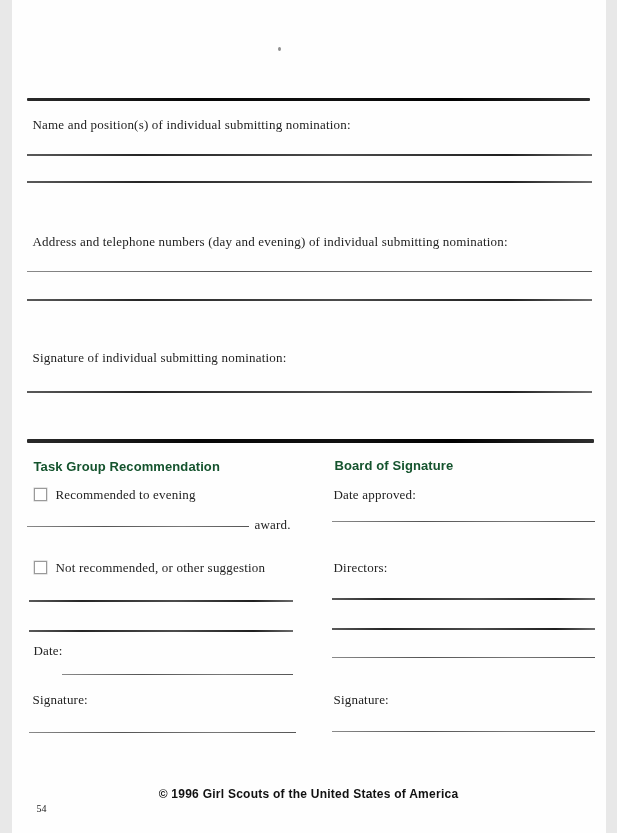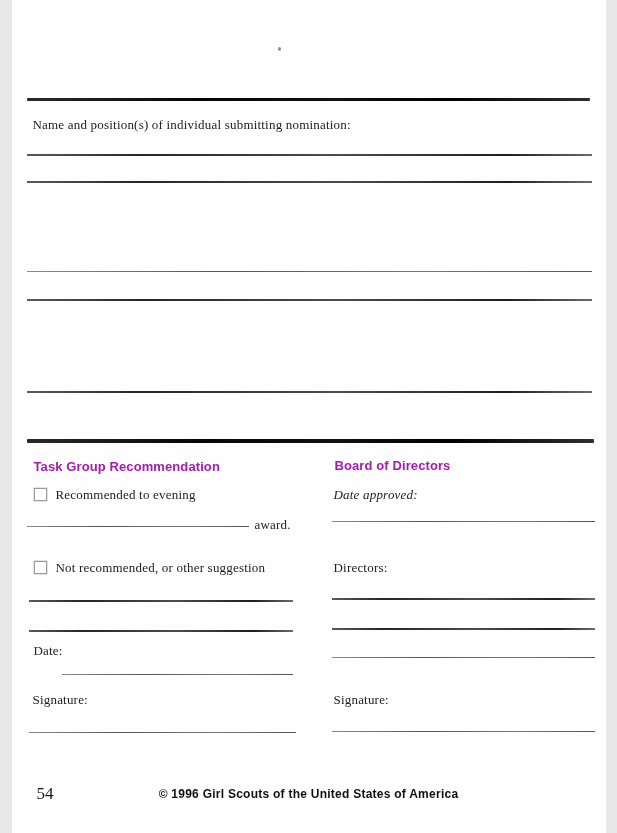--- a/index.html
+++ b/index.html
@@ -31,21 +31,21 @@
   .wline.light{
     height:1px;
     background:linear-gradient(90deg,#8a8a8a,#555 35%,#777 70%,#555);
   }
   .colhead{
     position:absolute;
     font-family:"Liberation Sans", sans-serif;
     font-weight:bold;
     font-size:13px;
     letter-spacing:.1px;
-    color:#a21caf;
+    color:#14532d;
     white-space:nowrap;
   }
   .checkbox{
     position:absolute;
     width:11px;height:11px;
     border:1px solid #9a9a9a;
     background:#fff;
     box-shadow:0 0 0 .5px #c9c9c9;
   }
   .footer-copy{
@@ -53,22 +53,22 @@
     left:0;right:0;top:787px;
     text-align:center;
     font-family:"Liberation Sans", sans-serif;
     font-weight:bold;
     font-size:12px;
     letter-spacing:.25px;
     color:#111;
   }
   .pagenum{
     position:absolute;
-    left:25px;top:784px;
-    font-size:17px;
+    left:25px;top:803px;
+    font-size:10px;
     color:#1a1a1a;
   }
   .artifact{
     position:absolute;
     background:#8f8f8f;
     border-radius:50%;
   }
 </style>
 </head>
 <body>
@@ -76,23 +76,25 @@
 <div class="page">
 
   <div class="artifact" style="left:266px;top:47px;width:3px;height:4px;"></div>
 
   <div class="rule-thick" style="left:15px;top:98px;width:563px;"></div>
 
   <div class="label" style="left:21px;top:117px;">Name and position(s) of individual submitting nomination:</div>
   <div class="wline" style="left:15px;top:154px;width:565px;"></div>
   <div class="wline" style="left:15px;top:181px;width:565px;"></div>
 
+  <div class="label" style="left:21px;top:234px;">Address and telephone numbers (day and evening) of individual submitting nomination:</div>
   <div class="wline light" style="left:15px;top:271px;width:565px;"></div>
   <div class="wline" style="left:15px;top:299px;width:565px;"></div>
 
+  <div class="label" style="left:21px;top:350px;">Signature of individual submitting nomination:</div>
   <div class="wline" style="left:15px;top:391px;width:565px;"></div>
 
   <div class="rule-thick" style="left:15px;top:439px;width:567px;height:4px;"></div>
 
   <div class="colhead" style="left:22px;top:459px;">Task Group Recommendation</div>
 
   <div class="checkbox" style="left:22px;top:488px;"></div>
   <div class="label" style="left:44px;top:487px;">Recommended to evening</div>
 
   <div class="wline light" style="left:15px;top:526px;width:222px;"></div>
@@ -103,23 +105,23 @@
 
   <div class="wline" style="left:17px;top:600px;width:264px;"></div>
   <div class="wline" style="left:17px;top:630px;width:264px;"></div>
 
   <div class="label" style="left:22px;top:643px;">Date:</div>
   <div class="wline light" style="left:50px;top:674px;width:231px;"></div>
 
   <div class="label" style="left:21px;top:692px;">Signature:</div>
   <div class="wline light" style="left:17px;top:732px;width:267px;"></div>
 
-  <div class="colhead" style="left:323px;top:458px;">Board of Directors</div>
+  <div class="colhead" style="left:323px;top:458px;">Board of Signature</div>
 
-  <div class="label" style="left:322px;top:487px;font-style:italic;">Date approved:</div>
+  <div class="label" style="left:322px;top:487px;">Date approved:</div>
   <div class="wline light" style="left:320px;top:521px;width:263px;"></div>
 
   <div class="label" style="left:322px;top:560px;">Directors:</div>
   <div class="wline" style="left:320px;top:598px;width:263px;"></div>
   <div class="wline" style="left:320px;top:628px;width:263px;"></div>
   <div class="wline light" style="left:320px;top:657px;width:263px;"></div>
 
   <div class="label" style="left:322px;top:692px;">Signature:</div>
   <div class="wline light" style="left:320px;top:731px;width:263px;"></div>
 

